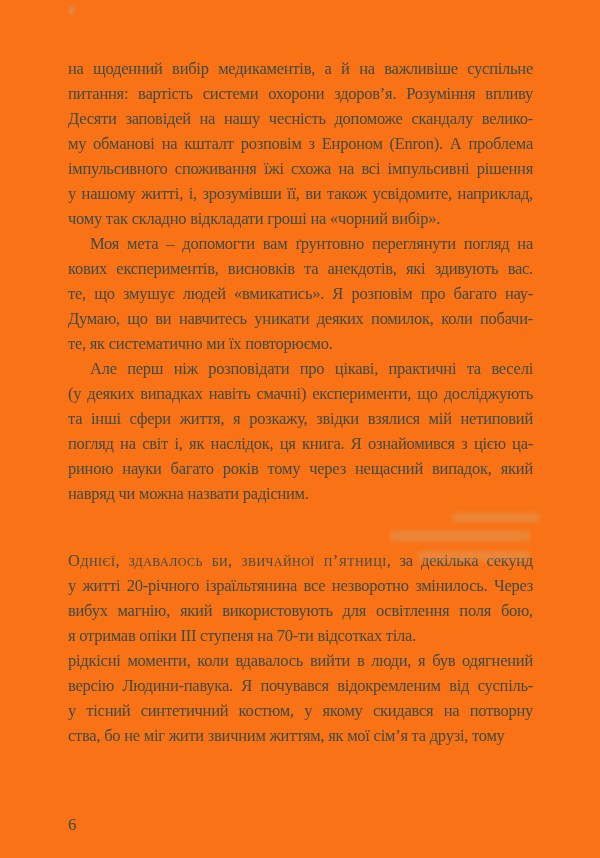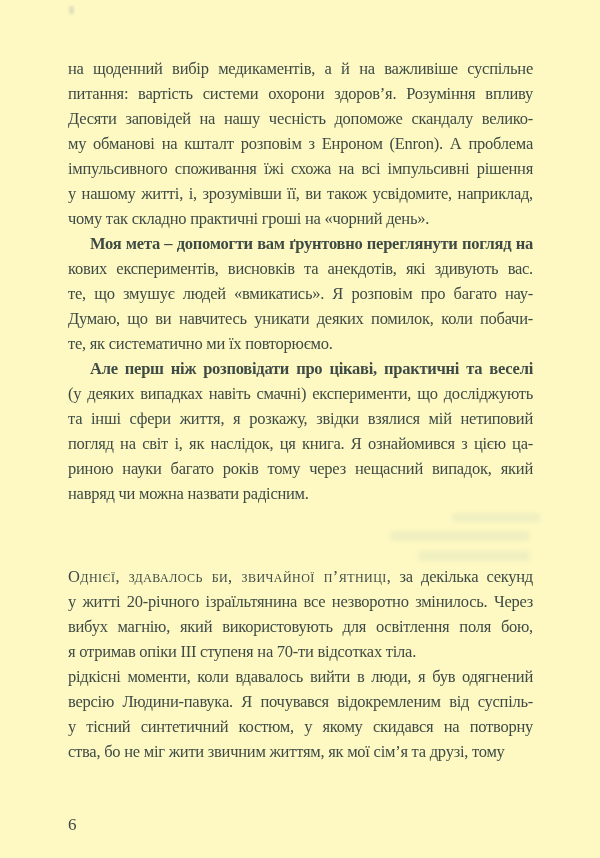--- a/index.html
+++ b/index.html
@@ -5,40 +5,40 @@
   html, body { margin: 0; padding: 0; }
   body {
     width: 600px; height: 858px;
     background: #ffffff;
     font-family: "Liberation Serif", "DejaVu Serif", serif;
     overflow: hidden;
   }
   .page {
     position: relative;
     width: 600px; height: 858px;
-    background: #fef9c3;
+    background: #f97316;
     color: #3e4b45;
   }
   .text-block {
     position: absolute;
     left: 68px; top: 56px;
     width: 465px;
   }
   .para { margin: 0; }
-  .para.section-break { margin-top: 58px; }
+  .para.section-break { margin-top: 42px; }
   .line {
     font-size: 16.5px;
     line-height: 25px;
     letter-spacing: -0.25px;
     white-space: nowrap;
     text-align: justify;
     text-align-last: justify;
   }
   .line.last-line { text-align-last: left; }
-  .line.indent { text-indent: 22px; font-weight: bold; }
+  .line.indent { text-indent: 22px; }
   .smallcaps {
     font-variant: small-caps;
     letter-spacing: 0.45px;
   }
   .page-number {
     position: absolute;
     left: 68px; top: 814px;
     font-size: 17px;
     line-height: 22px;
   }
@@ -70,21 +70,21 @@
   <div class="scan-speck"></div>
 
   <div class="text-block">
       <div class="para">
         <div class="line">на щоденний вибір медикаментів, а й на важливіше суспільне</div>
         <div class="line">питання: вартість системи охорони здоров’я. Розуміння впливу</div>
         <div class="line">Десяти заповідей на нашу чесність допоможе скандалу велико-</div>
         <div class="line">му обманові на кшталт розповім з Енроном (Enron). А проблема</div>
         <div class="line">імпульсивного споживання їжі схожа на всі імпульсивні рішення</div>
         <div class="line">у нашому житті, і, зрозумівши її, ви також усвідомите, наприклад,</div>
-        <div class="line last-line">чому так складно практичні гроші на «чорний день».</div>
+        <div class="line last-line">чому так складно відкладати гроші на «чорний вибір».</div>
       </div>
       <div class="para">
         <div class="line indent">Моя мета – допомогти вам ґрунтовно переглянути погляд на</div>
         <div class="line">кових експериментів, висновків та анекдотів, які здивують вас.</div>
         <div class="line">те, що змушує людей «вмикатись». Я розповім про багато нау-</div>
         <div class="line">Думаю, що ви навчитесь уникати деяких помилок, коли побачи-</div>
         <div class="line last-line">те, як систематично ми їх повторюємо.</div>
       </div>
       <div class="para">
         <div class="line indent">Але перш ніж розповідати про цікаві, практичні та веселі</div>

